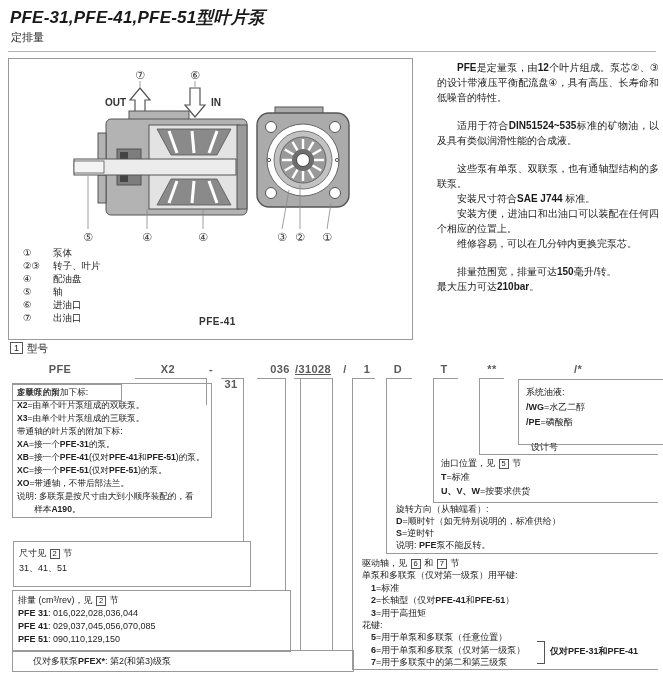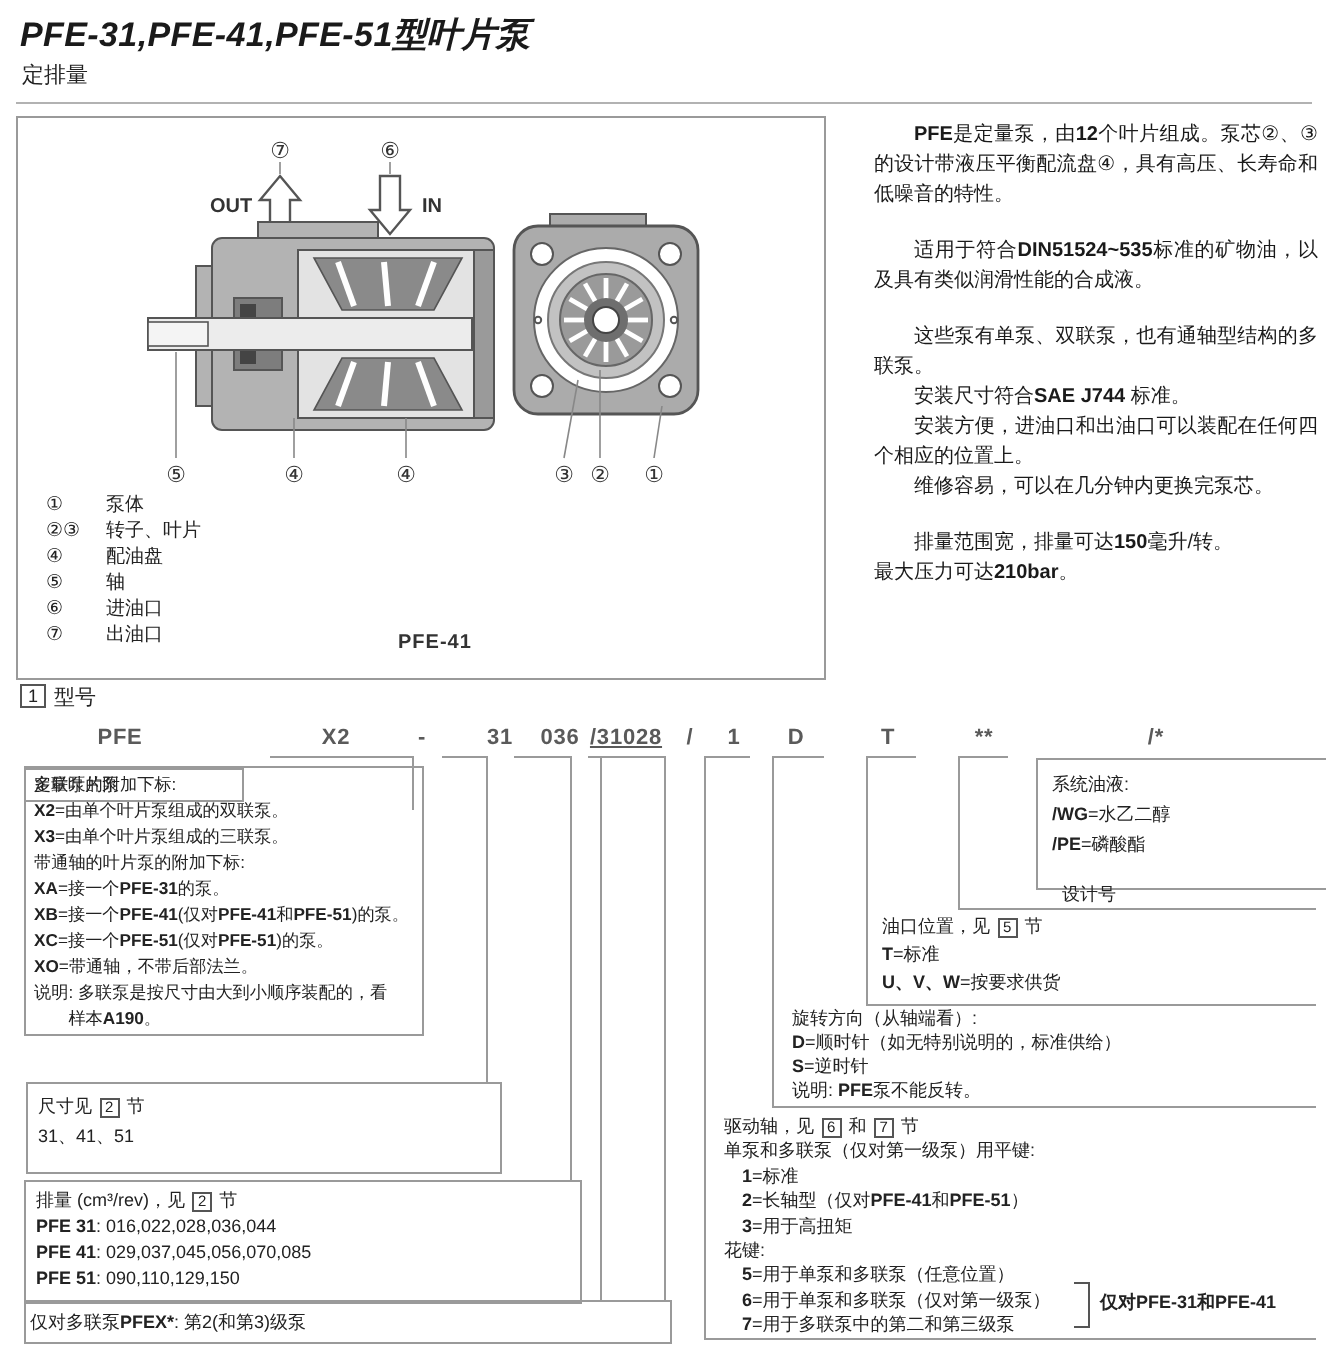--- a/index.html
+++ b/index.html
@@ -25,21 +25,21 @@
   .hl{position:absolute;height:0;border-top:1px solid #9a9a9a;}
   .blk{position:absolute;font-size:9px;line-height:13px;color:#222;white-space:nowrap;}
   .boxed{border:1px solid #9a9a9a;}
   .ln{white-space:nowrap;}
   .b{font-weight:bold;}
   .bx{display:inline-block;border:1px solid #555;font-size:7.5px;line-height:8.5px;padding:0 2px;margin:0 1px;vertical-align:.5px;}
   #blk-pfe{left:12px;top:384px;width:104px;height:15px;font-size:8.5px;line-height:15px;padding-left:4px;}
   #blk-x2{left:12px;top:383px;width:194px;height:131px;padding:2px 0 0 4px;font-size:8.6px;}
   #blk-size{left:13px;top:541px;width:231px;height:40px;padding:4px 0 0 5px;line-height:15px;}
   #blk-disp{left:12px;top:590px;width:272px;height:57px;padding:3px 0 0 5px;}
-  #blk-pfex{left:12px;top:650px;width:320px;height:20px;line-height:20px;padding-left:2px;}
+  #blk-pfex{left:12px;top:650px;width:320px;height:20px;line-height:20px;padding-left:20px;}
   #blk-fluid{left:518px;top:379px;width:140px;height:59px;padding:5px 0 0 7px;line-height:15px;}
   #blk-design{left:486px;top:441px;margin-left:45px;}
   #blk-ports{left:441px;top:456px;line-height:14px;}
   #blk-rot{left:396px;top:503px;line-height:12px;}
   #blk-shaft{left:362px;top:557px;line-height:12.4px;}
   #bracket{left:537px;top:641px;width:7px;height:21px;border-top:1px solid #555;border-bottom:1px solid #555;border-right:1px solid #555;}
   #bracket-label{left:550px;top:645px;font-size:9px;font-weight:bold;color:#222;white-space:nowrap;}
   svg text{font-family:"Liberation Sans","DejaVu Sans",sans-serif;}
 </style>
 </head>
@@ -148,21 +148,21 @@
   </div>
 
 <div class="abs" id="sechdr">
   <span class="secbx">1</span><span>型号</span>
 </div>
 
 <div>
     <span class="codeseg" style="left: 60px; top: 363px;">PFE</span>
     <span class="codeseg" style="left: 168px; top: 363px;">X2</span>
     <span class="codeseg" style="left: 211px; top: 363px;">-</span>
-    <span class="codeseg" style="left: 231px; top: 363px; margin-left: 19px;">31</span>
+    <span class="codeseg" style="left: 231px; top: 378px;">31</span>
     <span class="codeseg" style="left: 280px; top: 363px;">036</span>
     <span class="codeseg" style="left: 313px; top: 363px; text-decoration: underline;">/31028</span>
     <span class="codeseg" style="left: 345px; top: 363px;">/</span>
     <span class="codeseg" style="left: 367px; top: 363px;">1</span>
     <span class="codeseg" style="left: 398px; top: 363px;">D</span>
     <span class="codeseg" style="left: 444px; top: 363px;">T</span>
     <span class="codeseg" style="left: 492px; top: 363px;">**</span>
     <span class="codeseg" style="left: 578px; top: 363px;">/*</span>
   </div>
 

